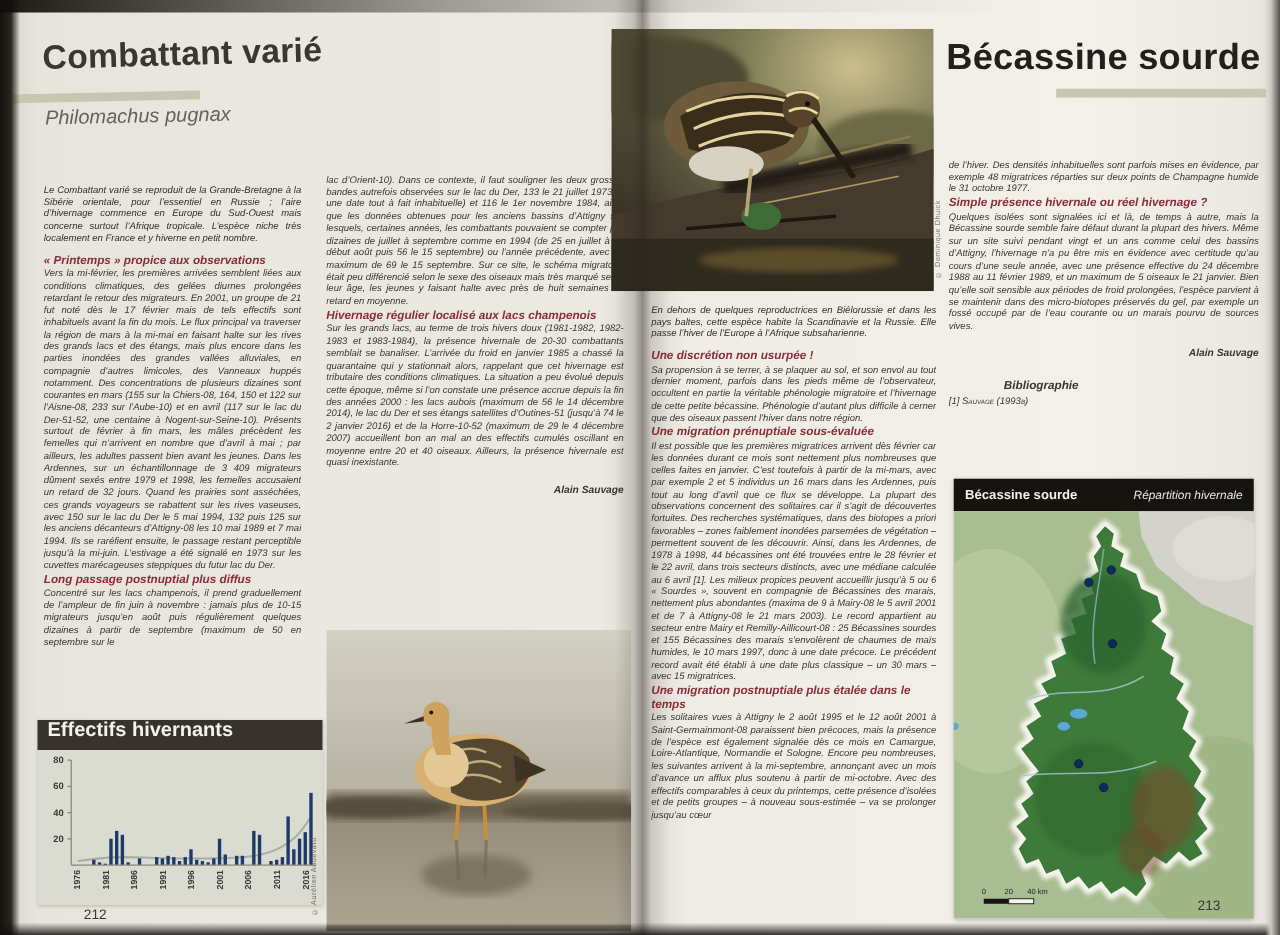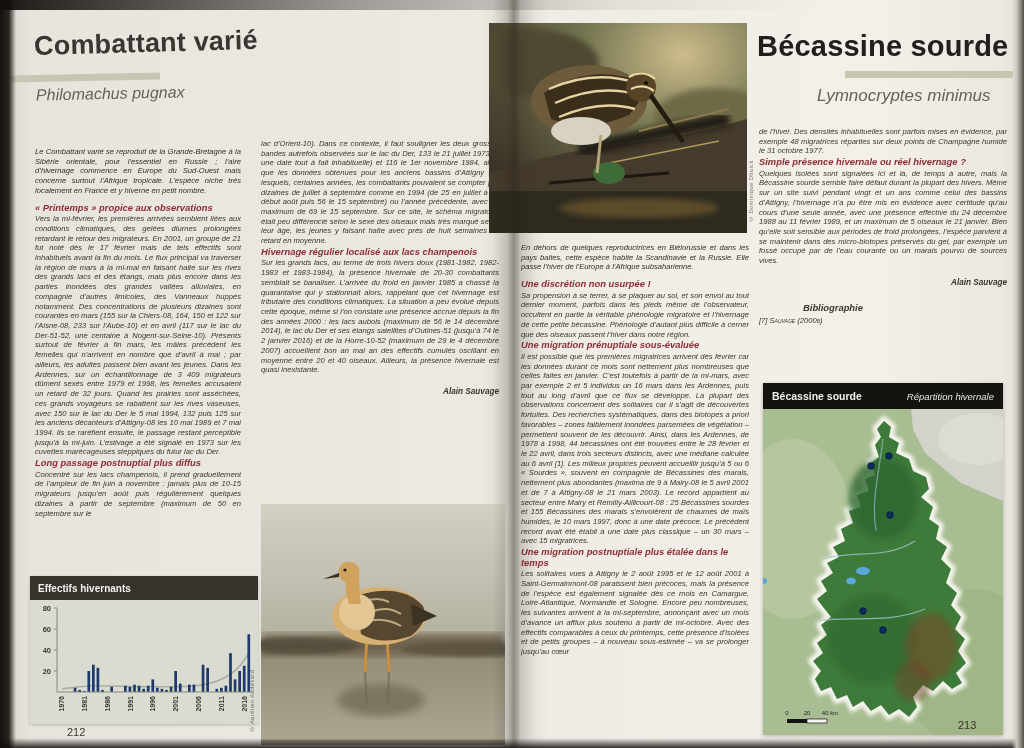--- a/index.html
+++ b/index.html
@@ -29,22 +29,22 @@
   .intro-p{color:#312d28;margin-bottom:7px !important;}
   .h-red{color:#8d2c36;font-size:9.4px;font-weight:700;line-height:1.12;text-align:left;
          margin:8px 0 2.5px 0;}
   .sig{text-align:right;font-weight:600;font-size:8.2px;color:#39352f;margin-top:12px !important;}
   .bib-h{color:#3a3631;font-size:9.4px;font-weight:700;margin:14px 0 2px 0 !important;text-align:left;padding-left:44px;}
   .bib-e{font-variant:small-caps;text-align:left;}
   .pagenum{font-size:11px;color:#3a3631;}
   .vcredit{writing-mode:vertical-rl;transform:rotate(180deg);font-size:5.8px;
            letter-spacing:.4px;color:#6e6a62;white-space:nowrap;}
   
-  .panel-head{background:#38322c;color:#f4f2ee;font-weight:700;font-size:10px;
-              display:flex;align-items:center;padding:0 8px;box-sizing:border-box;}
+  .panel-head{background:#38322c;color:#f4f2ee;font-weight:700;font-size:16px;
+              display:flex;align-items:flex-start;padding:0 8px;box-sizing:border-box;}
   .map-head{background:#151310;color:#f2f0ec;display:flex;align-items:center;
             justify-content:space-between;padding:0 9px;box-sizing:border-box;}
   .map-head .mh-l{font-weight:700;font-size:10.5px;}
   .map-head .mh-r{font-style:italic;font-size:9.5px;color:#e8e6e0;}
 </style>
 </head>
 <body>
 
 <div id="stage">
   <div class="spread"></div>
@@ -217,39 +217,38 @@
       <path d="M163,70 L196,118 L192,120 L160,74 Z" fill="#241c10"></path>
 
       <line x1="112" y1="112" x2="108" y2="150" stroke="#b5a678" stroke-width="3"></line>
     </svg>
   </div>
 
   <div class="abs vcredit" style="left:748px;top:130px;height:92px;color:#7b776f;">© Dominique Dhuick</div>
 
   <div class="abs sp-title" style="left:757px;top:30px;font-size:29px;color:#22201c;">Bécassine sourde</div>
   <div class="abs sagebar" style="left:845px;top:71px;width:168px;"></div>
-  <div class="abs sp-species" style="left:817px;top:86px;font-size:17px;">Lymnocryptes minimus</div>
 
   <div class="abs body-col" style="left:521px;top:243px;width:228px;height:503px;">
     <p class="intro-p">En dehors de quelques reproductrices en Biélorussie et dans les pays baltes, cette espèce habite la Scandinavie et la Russie. Elle passe l’hiver de l’Europe à l’Afrique subsaharienne.</p>
     <p class="h-red">Une discrétion non usurpée !</p>
     <p>Sa propension à se terrer, à se plaquer au sol, et son envol au tout dernier moment, parfois dans les pieds même de l’observateur, occultent en partie la véritable phénologie migratoire et l’hivernage de cette petite bécassine. Phénologie d’autant plus difficile à cerner que des oiseaux passent l’hiver dans notre région.</p>
     <p class="h-red">Une migration prénuptiale sous-évaluée</p>
     <p>Il est possible que les premières migratrices arrivent dès février car les données durant ce mois sont nettement plus nombreuses que celles faites en janvier. C’est toutefois à partir de la mi-mars, avec par exemple 2 et 5 individus un 16 mars dans les Ardennes, puis tout au long d’avril que ce flux se développe. La plupart des observations concernent des solitaires car il s’agit de découvertes fortuites. Des recherches systématiques, dans des biotopes a priori favorables – zones faiblement inondées parsemées de végétation – permettent souvent de les découvrir. Ainsi, dans les Ardennes, de 1978 à 1998, 44 bécassines ont été trouvées entre le 28 février et le 22 avril, dans trois secteurs distincts, avec une médiane calculée au 6 avril [1]. Les milieux propices peuvent accueillir jusqu’à 5 ou 6 « Sourdes », souvent en compagnie de Bécassines des marais, nettement plus abondantes (maxima de 9 à Mairy-08 le 5 avril 2001 et de 7 à Attigny-08 le 21 mars 2003). Le record appartient au secteur entre Mairy et Remilly-Aillicourt-08 : 25 Bécassines sourdes et 155 Bécassines des marais s’envolèrent de chaumes de maïs humides, le 10 mars 1997, donc à une date précoce. Le précédent record avait été établi à une date plus classique – un 30 mars – avec 15 migratrices.</p>
     <p class="h-red">Une migration postnuptiale plus étalée dans le temps</p>
     <p>Les solitaires vues à Attigny le 2 août 1995 et le 12 août 2001 à Saint-Germainmont-08 paraissent bien précoces, mais la présence de l’espèce est également signalée dès ce mois en Camargue, Loire-Atlantique, Normandie et Sologne. Encore peu nombreuses, les suivantes arrivent à la mi-septembre, annonçant avec un mois d’avance un afflux plus soutenu à partir de mi-octobre. Avec des effectifs comparables à ceux du printemps, cette présence d’isolées et de petits groupes – à nouveau sous-estimée – va se prolonger jusqu’au cœur</p>
   </div>
 
   <div class="abs body-col" style="left:759px;top:127px;width:248px;height:253px;">
     <p>de l’hiver. Des densités inhabituelles sont parfois mises en évidence, par exemple 48 migratrices réparties sur deux points de Champagne humide le 31 octobre 1977.</p>
     <p class="h-red">Simple présence hivernale ou réel hivernage ?</p>
     <p>Quelques isolées sont signalées ici et là, de temps à autre, mais la Bécassine sourde semble faire défaut durant la plupart des hivers. Même sur un site suivi pendant vingt et un ans comme celui des bassins d’Attigny, l’hivernage n’a pu être mis en évidence avec certitude qu’au cours d’une seule année, avec une présence effective du 24 décembre 1988 au 11 février 1989, et un maximum de 5 oiseaux le 21 janvier. Bien qu’elle soit sensible aux périodes de froid prolongées, l’espèce parvient à se maintenir dans des micro-biotopes préservés du gel, par exemple un fossé occupé par de l’eau courante ou un marais pourvu de sources vives.</p>
     <p class="sig">Alain Sauvage</p>
     <p class="bib-h">Bibliographie</p>
-    <p class="bib-e">[7] Sauvage (2000b)</p>
+    <p class="bib-e">[1] Sauvage (1993b)</p>
   </div>
 
   <div class="abs" style="left:763px;top:383px;width:240px;height:352px;box-shadow:0 1px 4px rgba(40,32,24,.3);">
     <div class="map-head" style="width:240px;height:26px;">
       <span class="mh-l">Bécassine sourde</span>
       <span class="mh-r">Répartition hivernale</span>
     </div>
     <svg width="240" height="326">
       <defs>
         <filter id="mb2">

